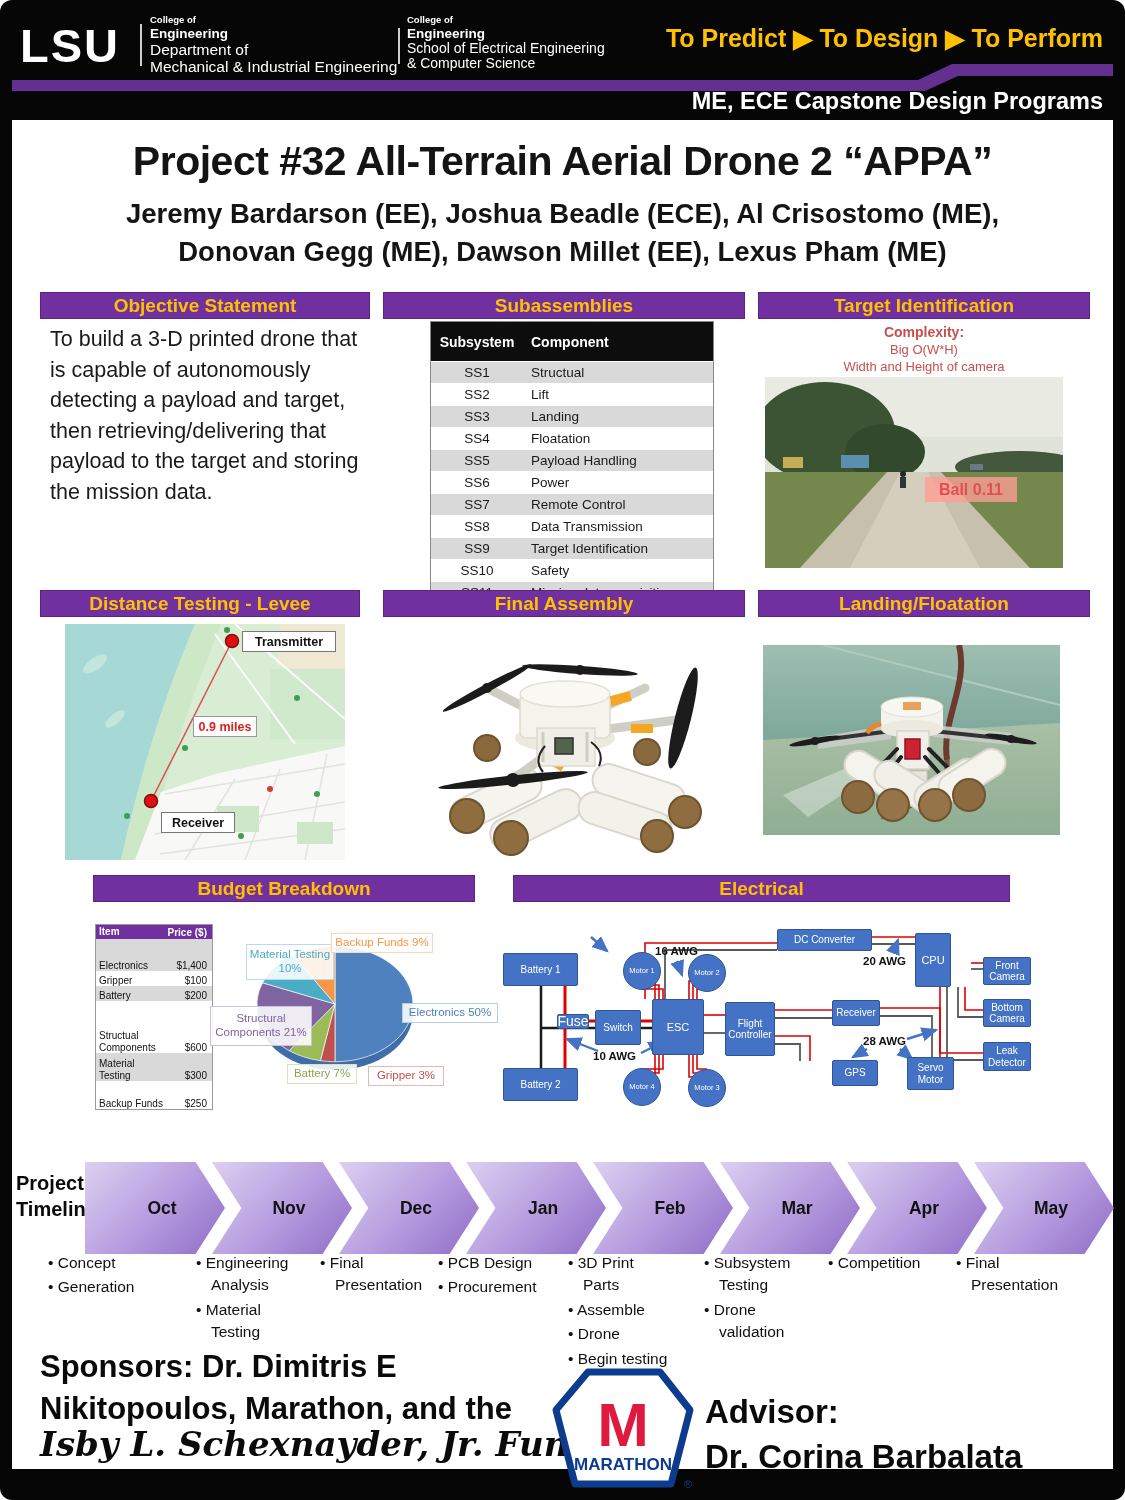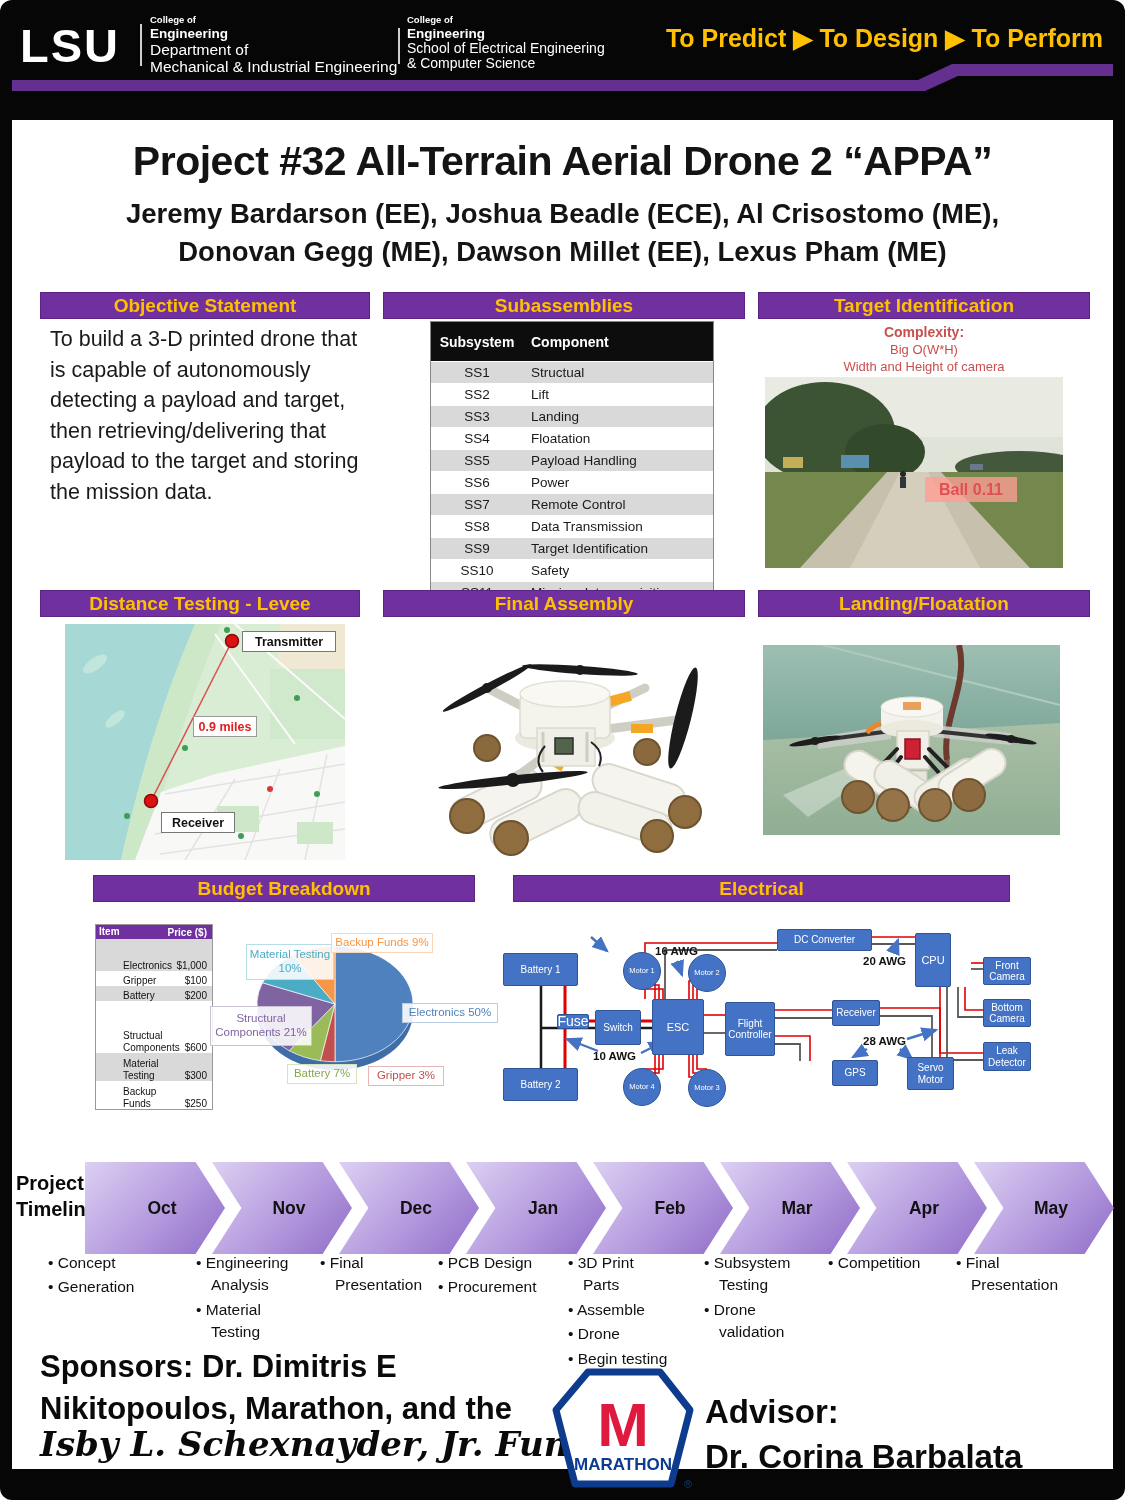--- a/index.html
+++ b/index.html
@@ -26,21 +26,21 @@
   .sa-table{border:1px solid #888;box-sizing:border-box;background:#fff;}
   .sa-hrow{display:flex;background:#0d0d0d;color:#fff;font-weight:bold;font-size:14px;height:39px;align-items:center;}
   .sa-row{display:flex;height:21px;align-items:center;font-size:13.5px;color:#1a1a1a;border-top:1px solid #fff;}
   .sa-row:nth-child(odd){background:#d9d9d9;}
   .sa-c1{width:92px;text-align:center;}
   .sa-c2{flex:1;padding-left:8px;}
   .red-note{color:#c94f4f;text-align:center;}
   
   .bud-table{border:1px solid #999;box-sizing:border-box;font-size:10px;color:#111;background:#fff;}
   .bud-h{display:flex;background:#7030a0;color:#fff;font-weight:bold;height:14px;align-items:center;}
-  .bud-row{display:flex;align-items:flex-end;padding-left:24px;}
+  .bud-row{display:flex;align-items:flex-end;}
   .bud-row:nth-child(odd){background:#d9d9d9;}
   .bud-c1{width:70px;padding-left:3px;line-height:1.15;}
   .bud-c2{width:45px;text-align:right;padding-right:5px;}
   .pie-label{position:absolute;background:rgba(255,255,255,0.88);display:flex;align-items:center;justify-content:center;text-align:center;font-size:11.5px;line-height:1.2;box-sizing:border-box;}
   
   .node{position:absolute;background:#4472c4;border:1px solid #2f5597;color:#fff;display:flex;align-items:center;justify-content:center;text-align:center;font-size:10px;line-height:1.15;box-sizing:border-box;border-radius:2px;}
   .motor{border-radius:50%;font-size:7.5px;width:38px;height:38px;}
   .awg{position:absolute;font-size:11.5px;font-weight:600;color:#111;white-space:nowrap;}
   
   .chev{position:absolute;top:1162px;width:140px;height:92px;background:linear-gradient(135deg,#dcd0f2 0%,#b49ade 55%,#8f6cc7 100%);clip-path:polygon(0 0,79% 0,100% 50%,79% 100%,0 100%,21% 50%);display:flex;align-items:center;justify-content:center;padding-left:14px;box-sizing:border-box;font-size:17.5px;font-weight:600;color:#111;}
@@ -73,20 +73,21 @@
   <div class="abs hblock" style="left:407px;top:15px;">
     <div class="hsmall">College of</div>
     <div class="hbold">Engineering</div>
     <div class="hline" style="font-size:14px;">School of Electrical Engineering</div>
     <div class="hline" style="font-size:14px;">&amp; Computer Science</div>
   </div>
   <div class="abs motto" style="right:22px;top:24px;">To Predict ▶ To Design ▶ To Perform</div>
   <svg class="abs" style="left:0;top:58px;" width="1125" height="40">
     <polygon points="12,22 918,22 952,6 1113,6 1113,18 958,18 925,33 12,33" fill="#643090"></polygon>
   </svg>
+  <div class="abs programs" style="right:22px;top:88px;">ME, ECE Capstone Design Programs</div>
 
   <div class="paper"></div>
 
   <div class="abs title">Project #32 All-Terrain Aerial Drone 2 “APPA”</div>
   <div class="abs authors" style="top:198px;">Jeremy Bardarson (EE), Joshua Beadle (ECE), Al Crisostomo (ME),</div>
   <div class="abs authors" style="top:236px;">Donovan Gegg (ME), Dawson Millet (EE), Lexus Pham (ME)</div>
 
   <div class="abs secbar" style="left:40px;top:292px;width:330px;">Objective Statement</div>
   <div class="abs objective-body" style="left:50px;top:324px;width:318px;">To build a 3-D printed drone that is capable of autonomously detecting a payload and target, then retrieving/delivering that payload to the target and storing the mission data.</div>
 
@@ -334,21 +335,21 @@
 
   <div class="abs secbar" style="left:93px;top:875px;width:382px;">Budget Breakdown</div>
   <div class="abs bud-table" style="left:95px;top:924px;width:118px;">
     <div class="bud-h">
       <div class="bud-c1">Item</div>
       <div class="bud-c2">Price ($)</div>
     </div>
     <div>
       <div class="bud-row" style="height:32px;">
           <div class="bud-c1">Electronics</div>
-          <div class="bud-c2">$1,000</div>
+          <div class="bud-c2">$1,400</div>
         </div>
       <div class="bud-row" style="height:15px;">
           <div class="bud-c1">Gripper</div>
           <div class="bud-c2">$100</div>
         </div>
       <div class="bud-row" style="height:15px;">
           <div class="bud-c1">Battery</div>
           <div class="bud-c2">$200</div>
         </div>
       <div class="bud-row" style="height:52px;">

